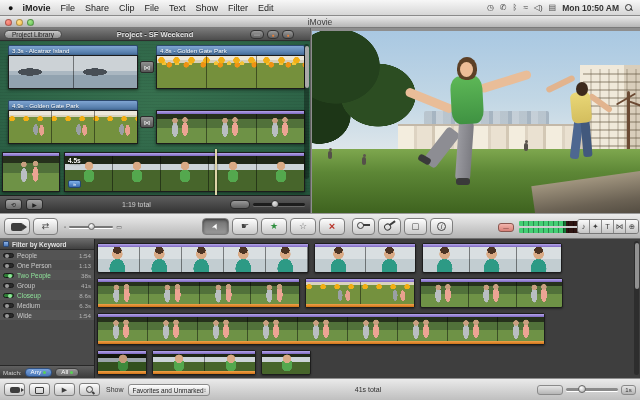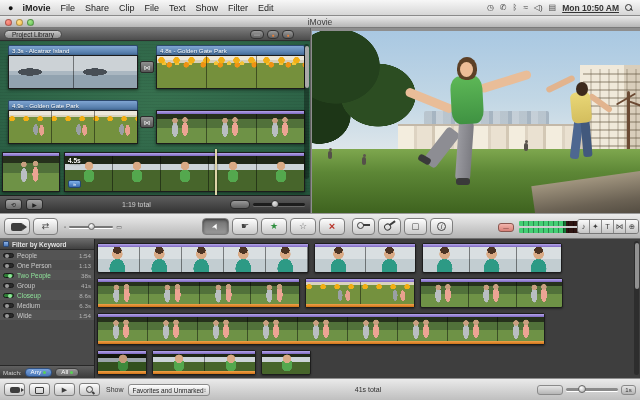--- a/index.html
+++ b/index.html
@@ -9,21 +9,21 @@
 
   
   .menubar { position:absolute; left:0; top:0; width:640px; height:16px;
     background:linear-gradient(180deg,#f7f7f7,#d6d6d6); border-bottom:1px solid #8a8a8a;
     display:flex; align-items:center; padding:0 8px; font-size:9px; color:#222; }
   .menubar .apple { font-size:9px; margin-right:4px; color:#111; }
   .mitem { margin:0 5px; white-space:nowrap; }
   .mitem.bold { font-weight:bold; }
   .mb-right { margin-left:auto; display:flex; align-items:center; gap:6px; color:#333; }
   .mb-ico { font-size:8px; color:#444; }
-  .mb-clock { font-size:8.5px; font-weight:bold;text-decoration:underline; }
+  .mb-clock { font-size:8.5px; font-weight:bold; }
   .mag { position:relative; width:7px; height:7px; }
   .mag::before { content:""; position:absolute; left:0; top:0; width:5px; height:5px;
     border:1px solid #333; border-radius:50%; }
   .mag::after { content:""; position:absolute; left:5px; top:5px; width:3px; height:1px;
     background:#333; transform:rotate(45deg); }
 
   
   .titlebar { position:absolute; left:0; top:16px; width:640px; height:12px;
     background:linear-gradient(180deg,#e9e9e9,#b6b6b6); border-bottom:1px solid #7a7a7a; }
   .tl { position:absolute; top:3px; width:7px; height:7px; border-radius:50%; border:1px solid rgba(0,0,0,.3); }
@@ -313,20 +313,21 @@
     <span class="tl y"></span>
     <span class="tl g"></span>
     <div class="wtitle">iMovie</div>
   </div>
 
   <div class="toprow">
 
     <div class="project">
       <div class="phead">
         <span class="libbtn">Project Library</span>
+        <div class="ptitle">Project - SF Weekend</div>
         <span class="phbtns">
           <span class="phbtn">⋯</span>
           <span class="phbtn"><span class="odot">●</span></span>
           <span class="phbtn"><span class="odot">●</span></span>
         </span>
       </div>
       <div class="felt">
           <div class="pclip" style="left: 8px; top: 4px; width: 130px;">
             <div class="ctitle">3.3s - Alcatraz Island</div>
             <div class="cthumb sc-alcatraz" style="height: 34px; --fw: 65px;">

